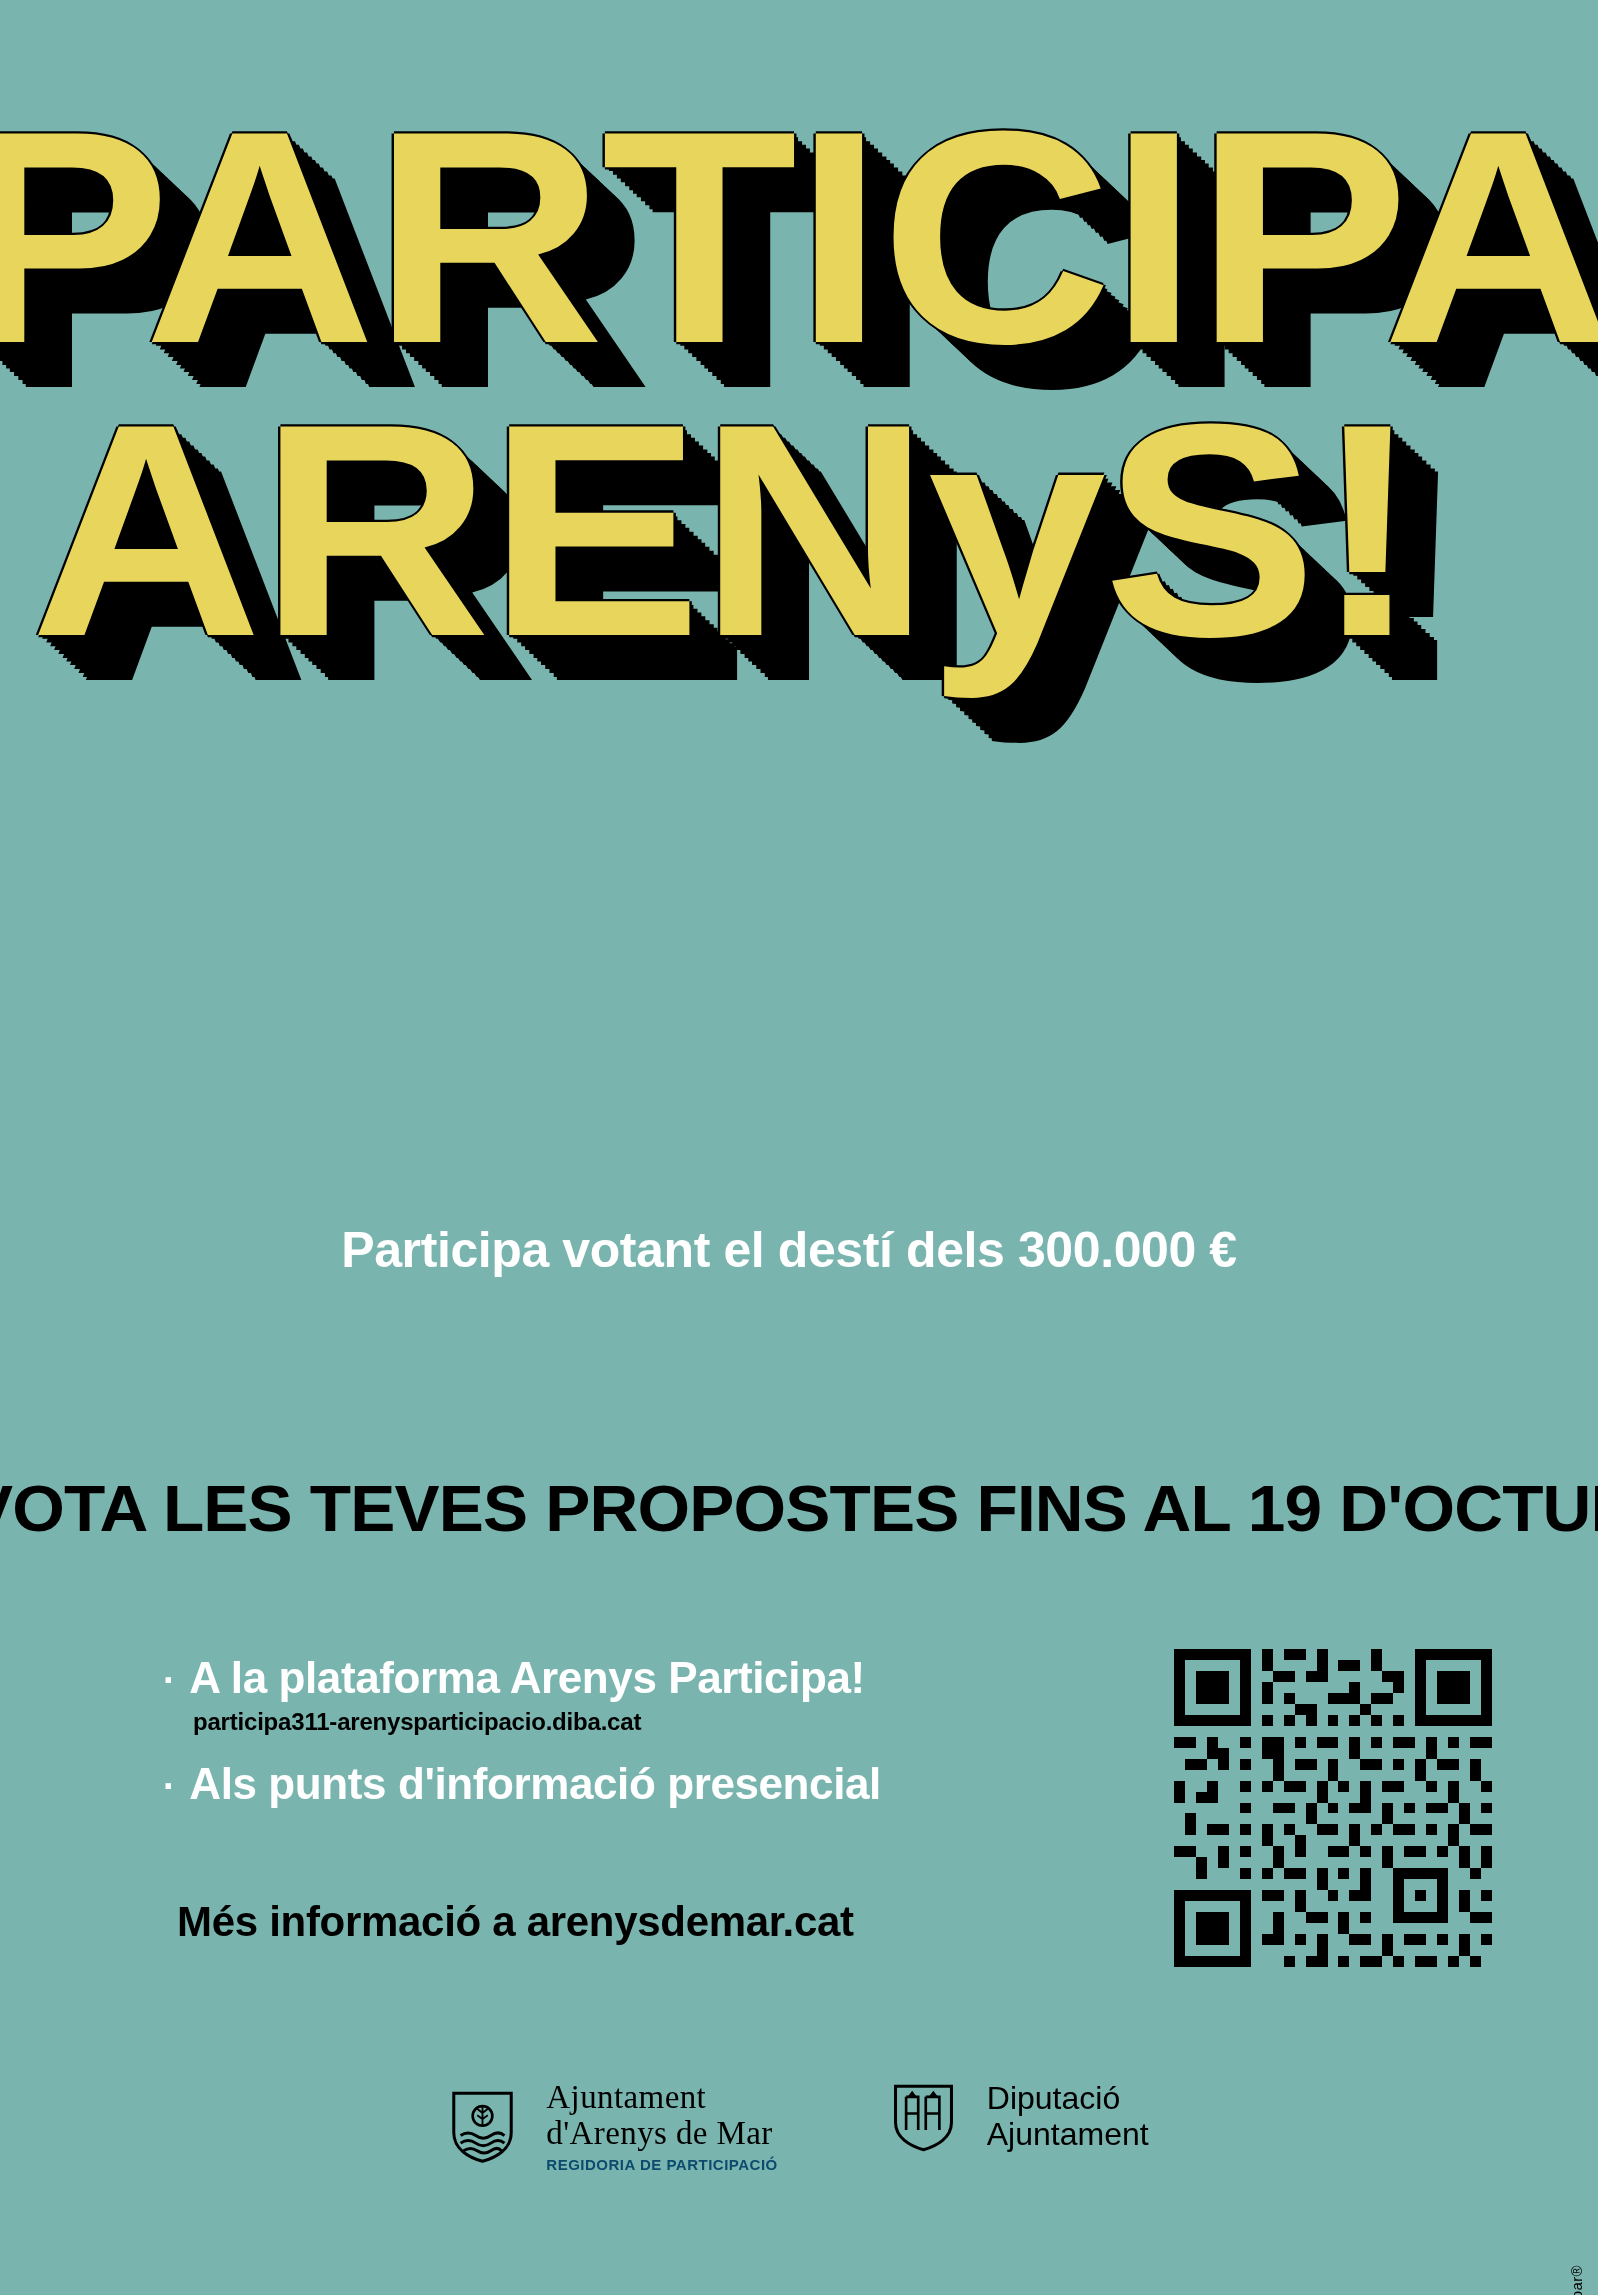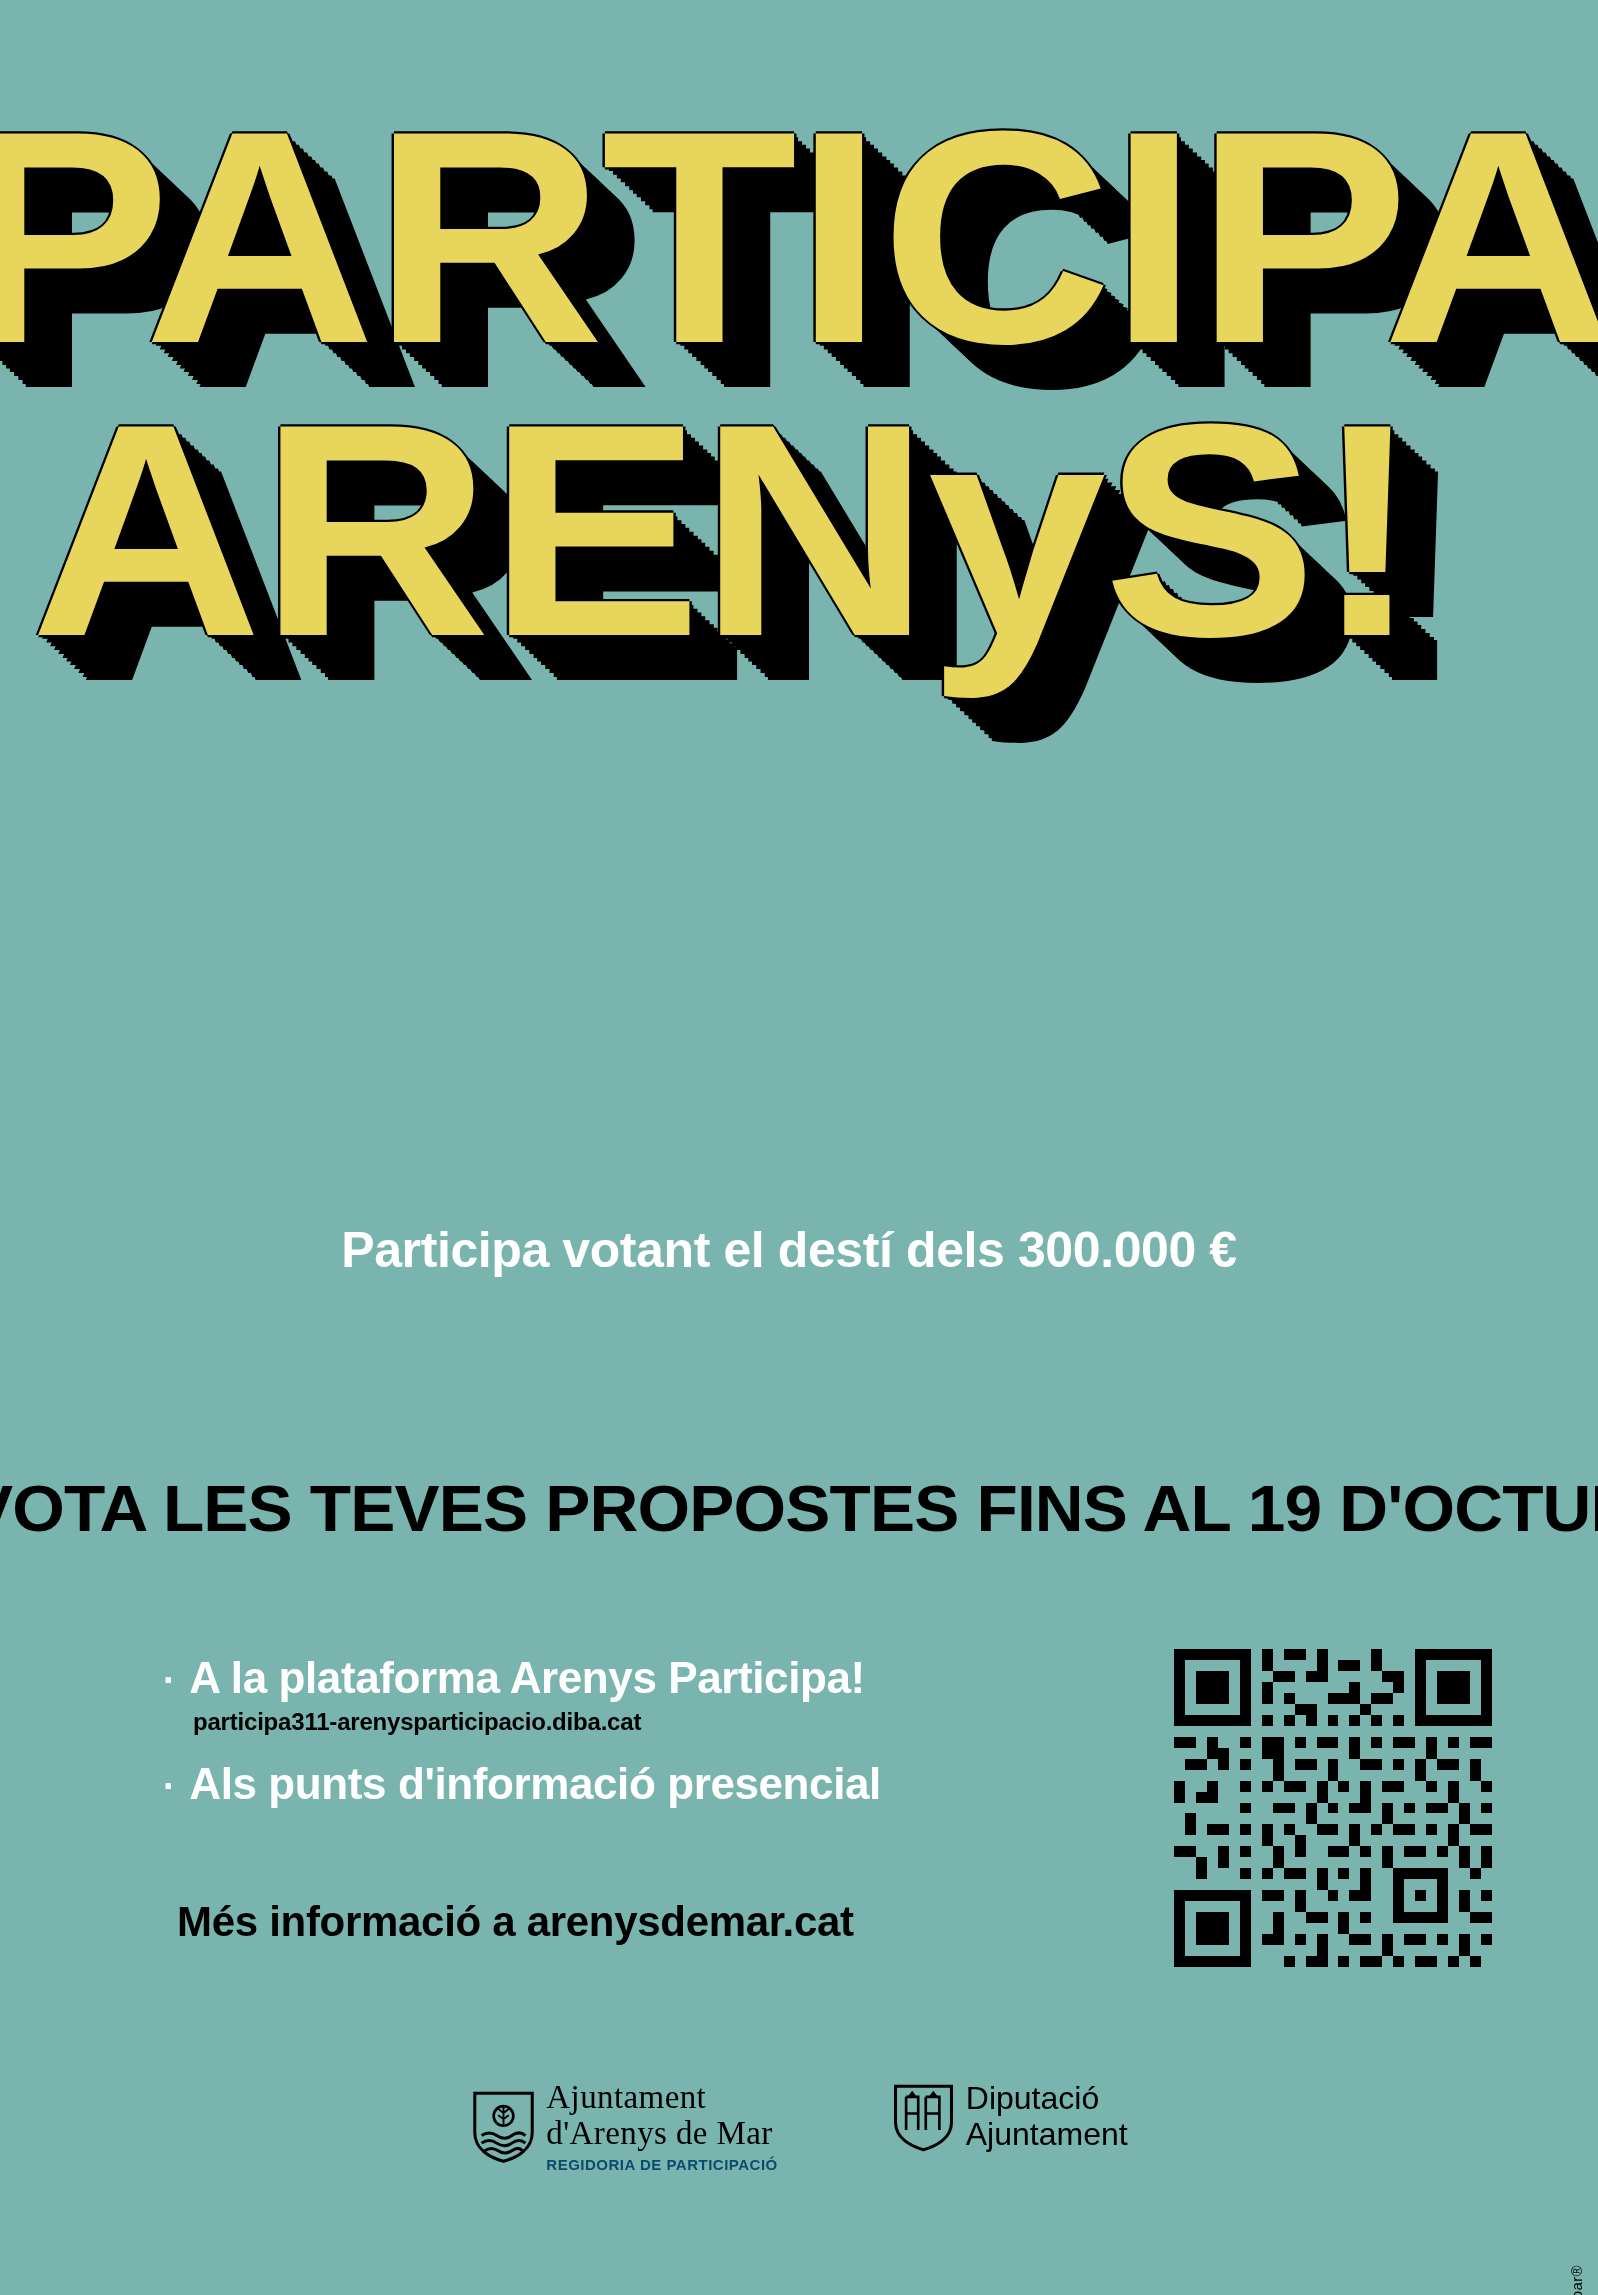--- a/index.html
+++ b/index.html
@@ -162,21 +162,21 @@
     width: 1599px;
     display: flex;
     justify-content: center;
     align-items: flex-start;
     gap: 113px;
   }
 
   .logo-group {
     display: flex;
     align-items: center;
-    gap: 10px;
+    gap: 31px;
   }
 
   .crest {
     width: 65px;
     height: 73px;
     flex: 0 0 auto;
   }
 
   .logo-text-ajt {
     line-height: 1.08;

